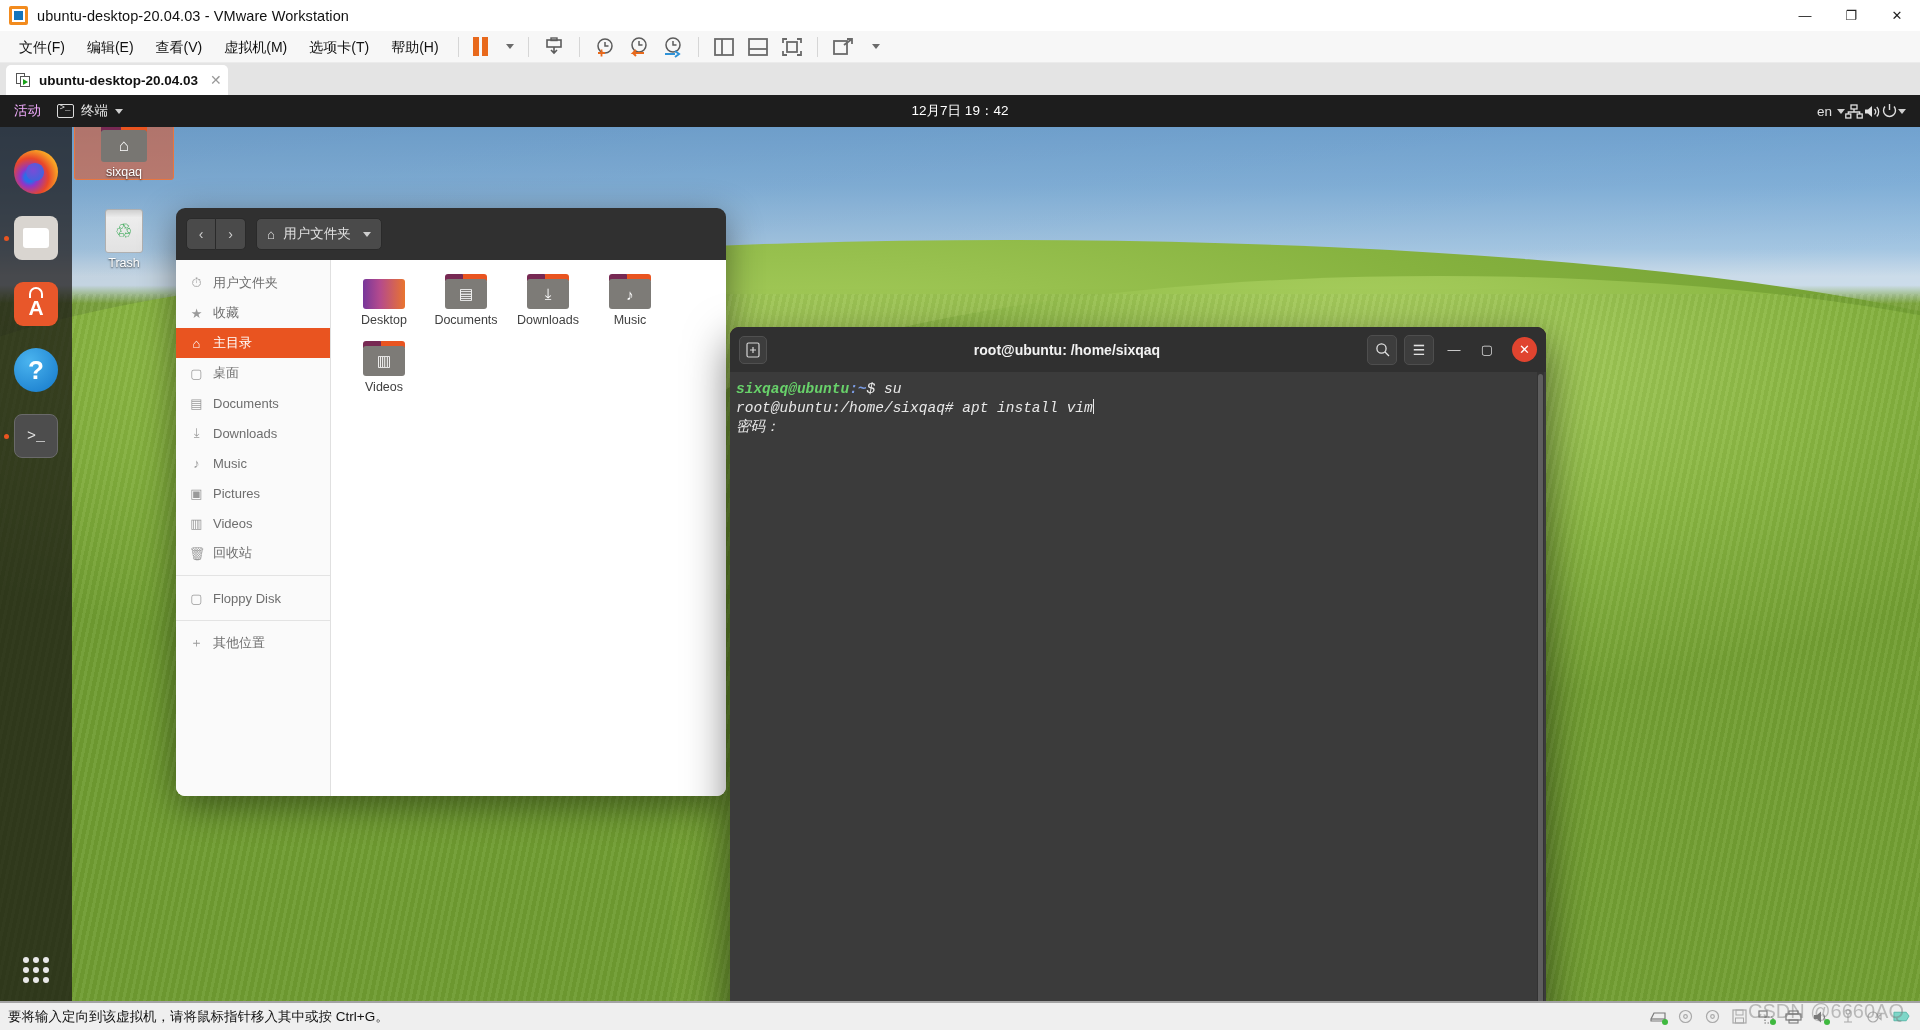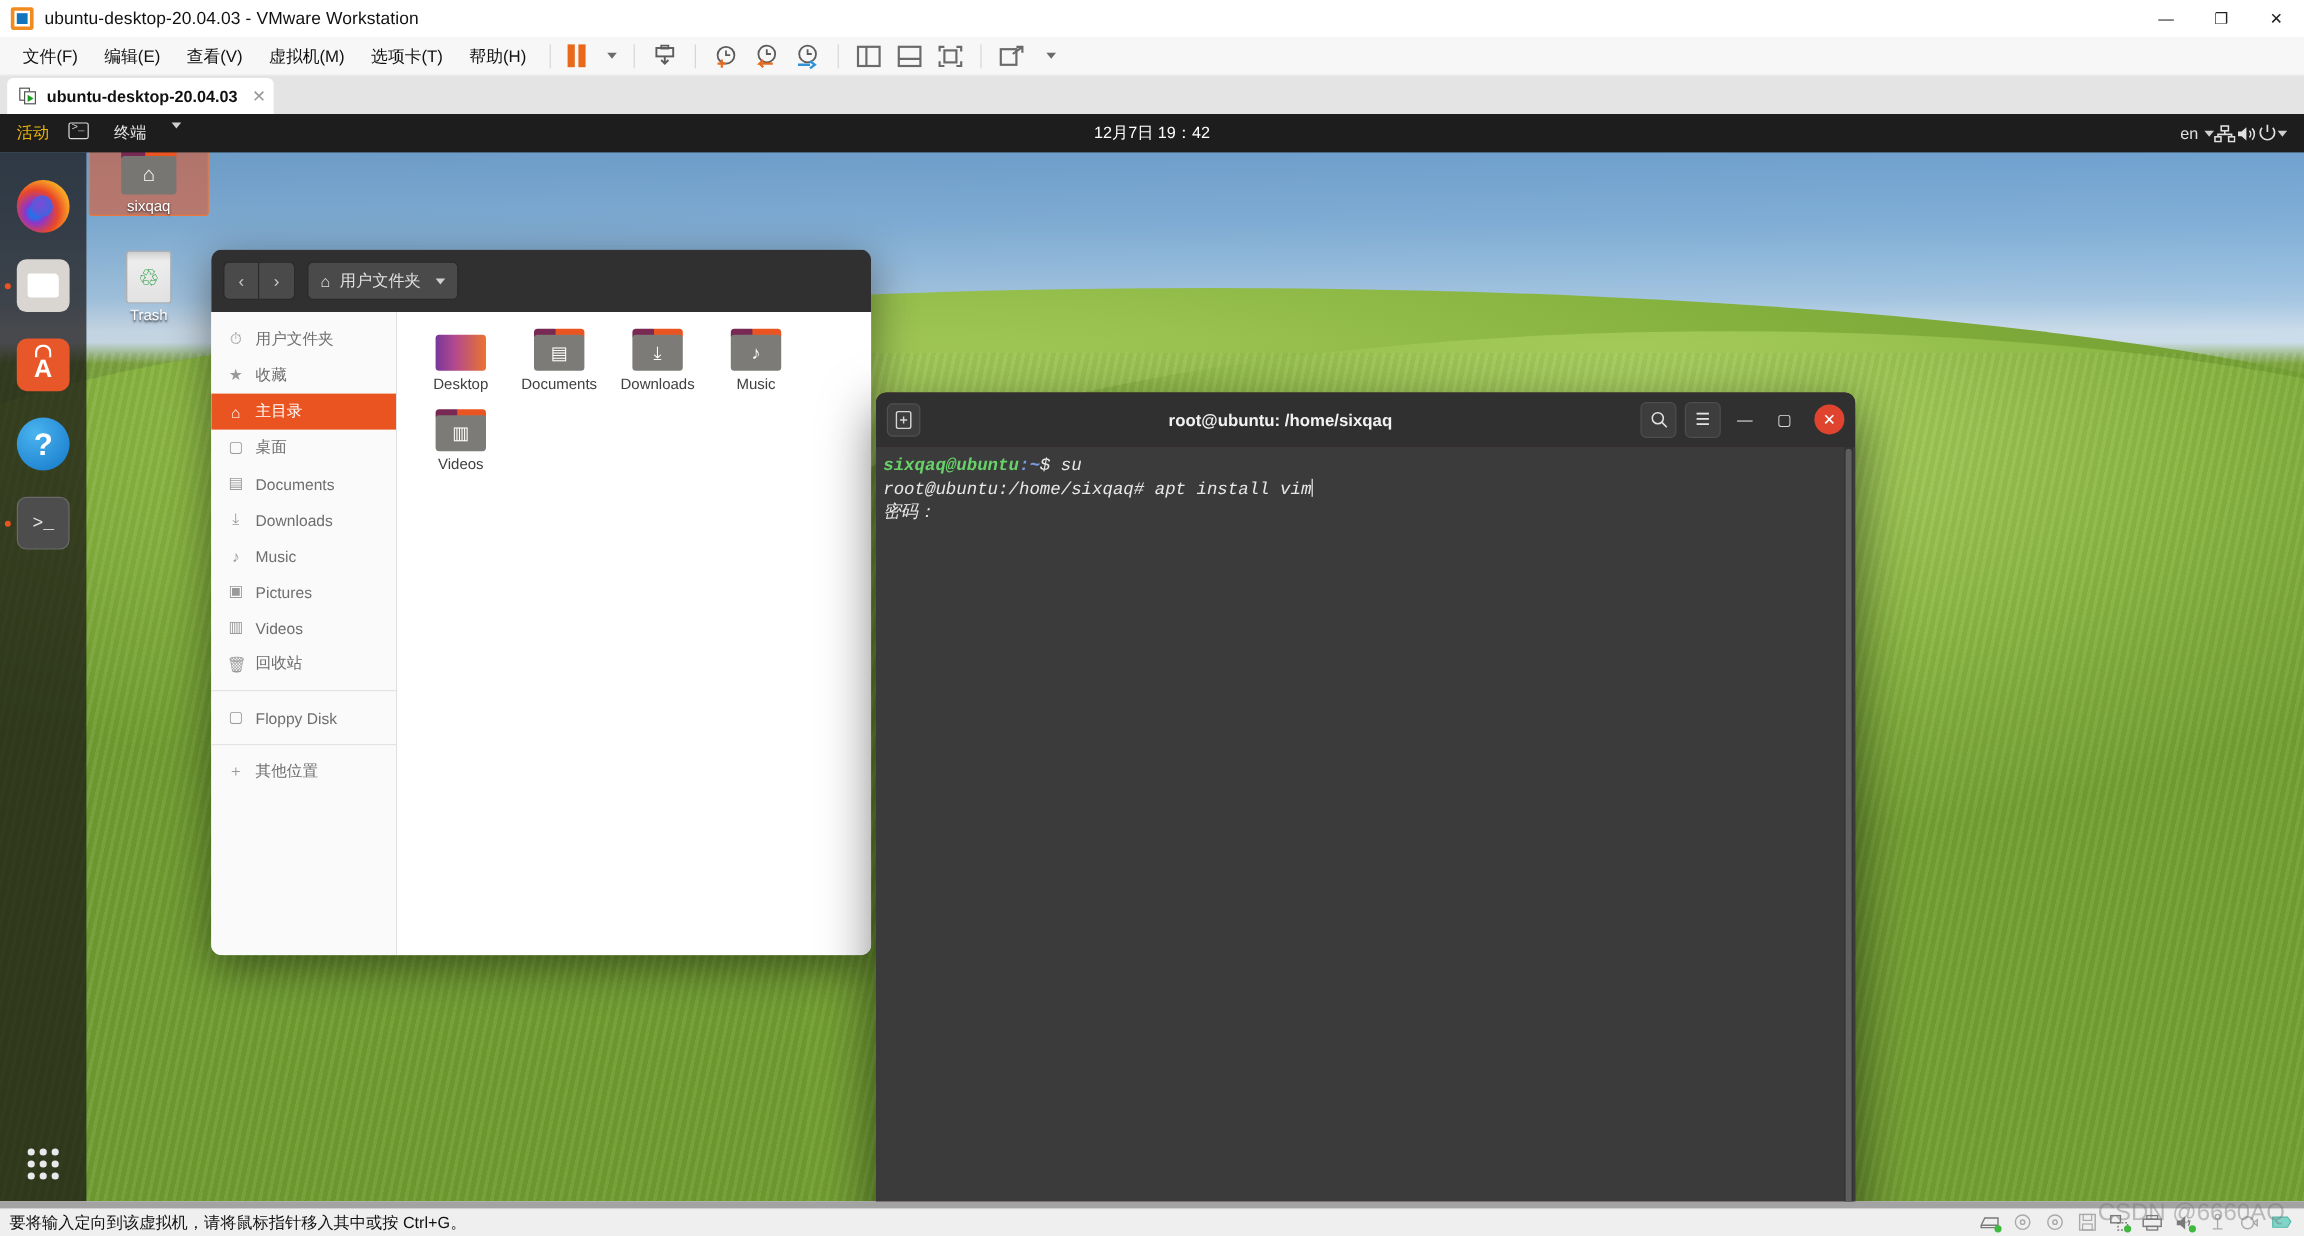--- a/index.html
+++ b/index.html
@@ -82,22 +82,22 @@
   .streak { position:absolute; left:0; top:22%; width:100%; height:78%;
     background: repeating-linear-gradient(102deg, rgba(255,255,255,0.05) 0 3px, rgba(0,0,0,0.03) 3px 7px);
   }
 
   
   .ub-topbar {
     position:absolute; left:0; top:0; width:1920px; height:32px;
     background:#1d1d1d; color:#e6e6e6; display:flex; align-items:center;
     font-size:13.5px; z-index:30;
   }
-  .ub-activities { padding-left:14px; padding-right:16px; color:#eab308; }
-  .ub-appmenu { display:flex; gap:21px; }
+  .ub-activities { padding-left:14px; padding-right:16px; color:#f0abfc; }
+  .ub-appmenu { display:flex; align-items:center; gap:7px; }
   .term-mini { width:17px;height:14px;border:1.5px solid #dcdcdc;border-radius:2px;
      position:relative;}
   .term-mini:after{content:">_";position:absolute;left:1.5px;top:-2.5px;font-size:9px;color:#dcdcdc;font-family:"Liberation Mono",monospace;}
   .ub-caret { width:0;height:0;border-left:4px solid transparent;border-right:4px solid transparent;
      border-top:5px solid #cfcfcf;}
   .ub-clock { position:absolute; left:0; right:0; margin:auto; width:200px; text-align:center;
      font-size:13.5px; color:#fff; }
   .ub-right { position:absolute; right:14px; display:flex; align-items:center; }
   .ub-right .lang { font-size:13.5px; color:#e0e0e0; display:flex;align-items:center;gap:5px;}
 
@@ -197,21 +197,21 @@
   .c-green { color:#68d16a; font-weight:700; }
   .c-blue { color:#7a9ae0; font-weight:700; }
   .c-white { color:#e8e8e8; }
   .tm-cursor { display:inline-block; width:1.5px; height:15px; background:#e8e8e8; vertical-align:-2px; }
   .tm-scroll { position:absolute; right:2px; top:0; width:7px; height:667px; background:#333; }
   .tm-scroll i { position:absolute; left:1px; top:2px; width:5px; height:630px; background:#5e5e5e; border-radius:3px; display:block;}
 
   
   .vm-status {
     position:absolute; left:0; top:1001px; width:1920px; height:29px;
-    background:#efefef; border-top:6px solid #a3a3a3; display:flex; align-items:center;
+    background:#efefef; border-top:2px solid #a3a3a3; display:flex; align-items:center;
   }
   .vm-status-text { font-size:13.5px; color:#111; margin-left:8px; }
   .vm-status-icons { position:absolute; right:10px; display:flex; align-items:center; gap:10px; }
   .st-ico { width:17px; height:15px; position:relative; color:#7a7a7a; font-size:13px;
      display:flex; align-items:center; justify-content:center; }
   .st-ico .dot { position:absolute; right:-1px; bottom:-1px; width:6px;height:6px;border-radius:50%;background:#3fb93f;}
   .watermark { position:absolute; right:16px; top:1000px; font-size:20px; color:rgba(120,120,120,.45);
      font-family:"Liberation Sans",sans-serif; z-index:40; pointer-events:none; }
 </style>
 </head>

